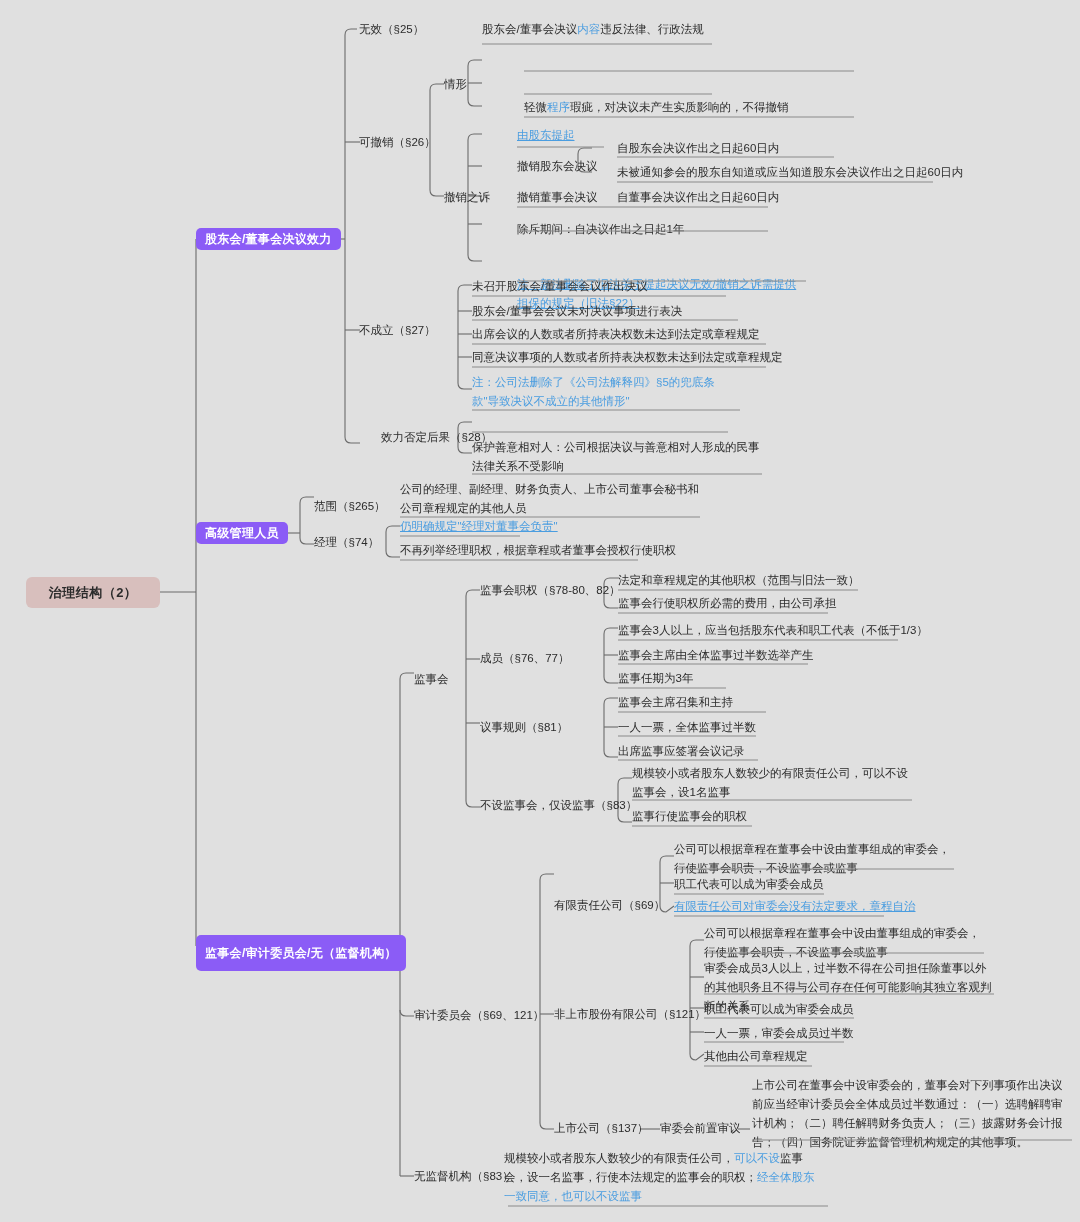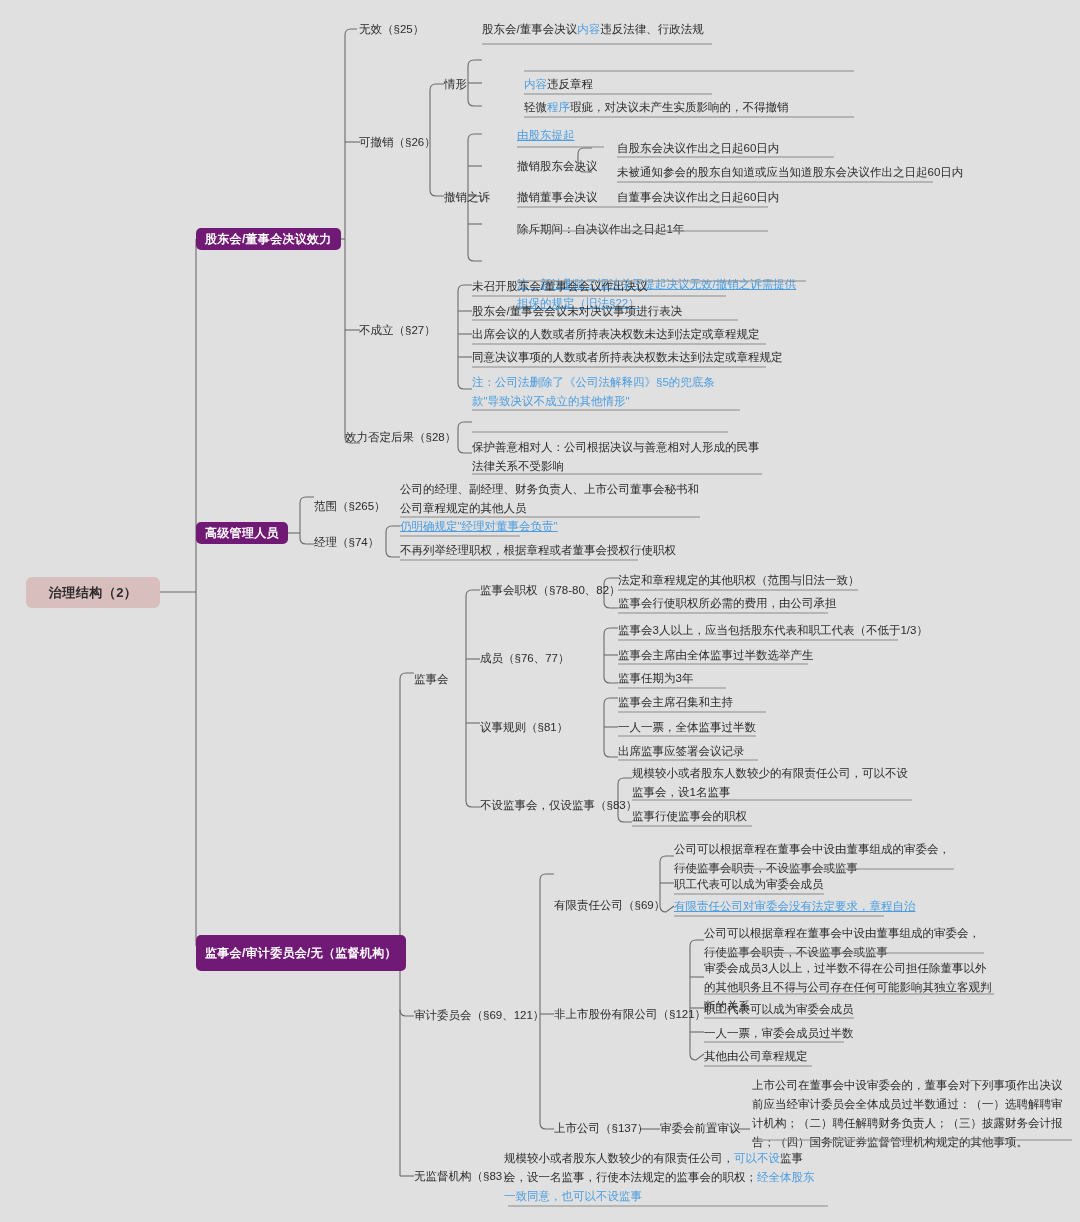--- a/index.html
+++ b/index.html
@@ -26,21 +26,21 @@
     background:#d8bfbd;
     border-radius:6px;
     color:#2b2b2b;
     font-size:13px;
     font-weight:bold;
     display:flex;align-items:center;justify-content:center;
     letter-spacing:0.5px;
   }
   .branch{
     position:absolute;
-    background:#701a75;
+    background:#8b5cf6;
     border-radius:5px;
     color:#ffffff;
     font-size:12px;
     font-weight:bold;
     display:flex;align-items:center;justify-content:center;
     padding:0 9px;
     letter-spacing:0.3px;
   }
   .lbl{position:absolute;font-size:11.5px;line-height:19px;color:#2b2b2b;}
   .leaf{position:absolute;font-size:11.5px;line-height:19px;color:#2b2b2b;}
@@ -173,23 +173,20 @@
     <span>股东会/董事会决议</span><span class="txt blue" style="position:static">内容</span><span>违反法律、行政法规</span>
   </div>
 
   <div class="lbl" style="left:359px;top:133px;">
     <span>可撤销（§26）</span>
   </div>
 
   <div class="lbl" style="left:444px;top:75px;">
     <span>情形</span>
   </div>
-  <div class="leaf" style="left:524px;top:75px;width:320px;">
-    <span class="txt blue" style="position:static">内容</span><span>违反章程</span>
-  </div>
   <div class="leaf" style="left:524px;top:98px;width:330px;">
     <span>轻微</span><span class="txt blue" style="position:static">程序</span><span>瑕疵，对决议未产生实质影响的，不得撤销</span>
   </div>
 
   <div class="lbl" style="left:444px;top:188px;">
     <span>撤销之诉</span>
   </div>
   <div class="leaf txt blue" style="left:517px;top:126px;text-decoration:underline;text-align:right;">
     <span>由股东提起</span>
   </div>
@@ -227,21 +224,21 @@
   <div class="leaf" style="left:472px;top:325px;">
     <span>出席会议的人数或者所持表决权数未达到法定或章程规定</span>
   </div>
   <div class="leaf" style="left:472px;top:348px;">
     <span>同意决议事项的人数或者所持表决权数未达到法定或章程规定</span>
   </div>
   <div class="leaf txt blue" style="left:472px;top:373px;width:268px;">
     <span>注：公司法删除了《公司法解释四》§5的兜底条款"导致决议不成立的其他情形"</span>
   </div>
 
-  <div class="lbl" style="left:345px;top:428px;">
+  <div class="lbl" style="left:345px;top:428px;padding-left:36px;">
     <span>效力否定后果（§28）</span>
   </div>
   <div class="leaf" style="left:472px;top:438px;width:290px;">
     <span>保护善意相对人：公司根据决议与善意相对人形成的民事法律关系不受影响</span>
   </div>
 
   <div class="branch" style="left:196px;top:522px;height:22px;">
     <span>高级管理人员</span>
   </div>
   <div class="lbl" style="left:314px;top:497px;">

